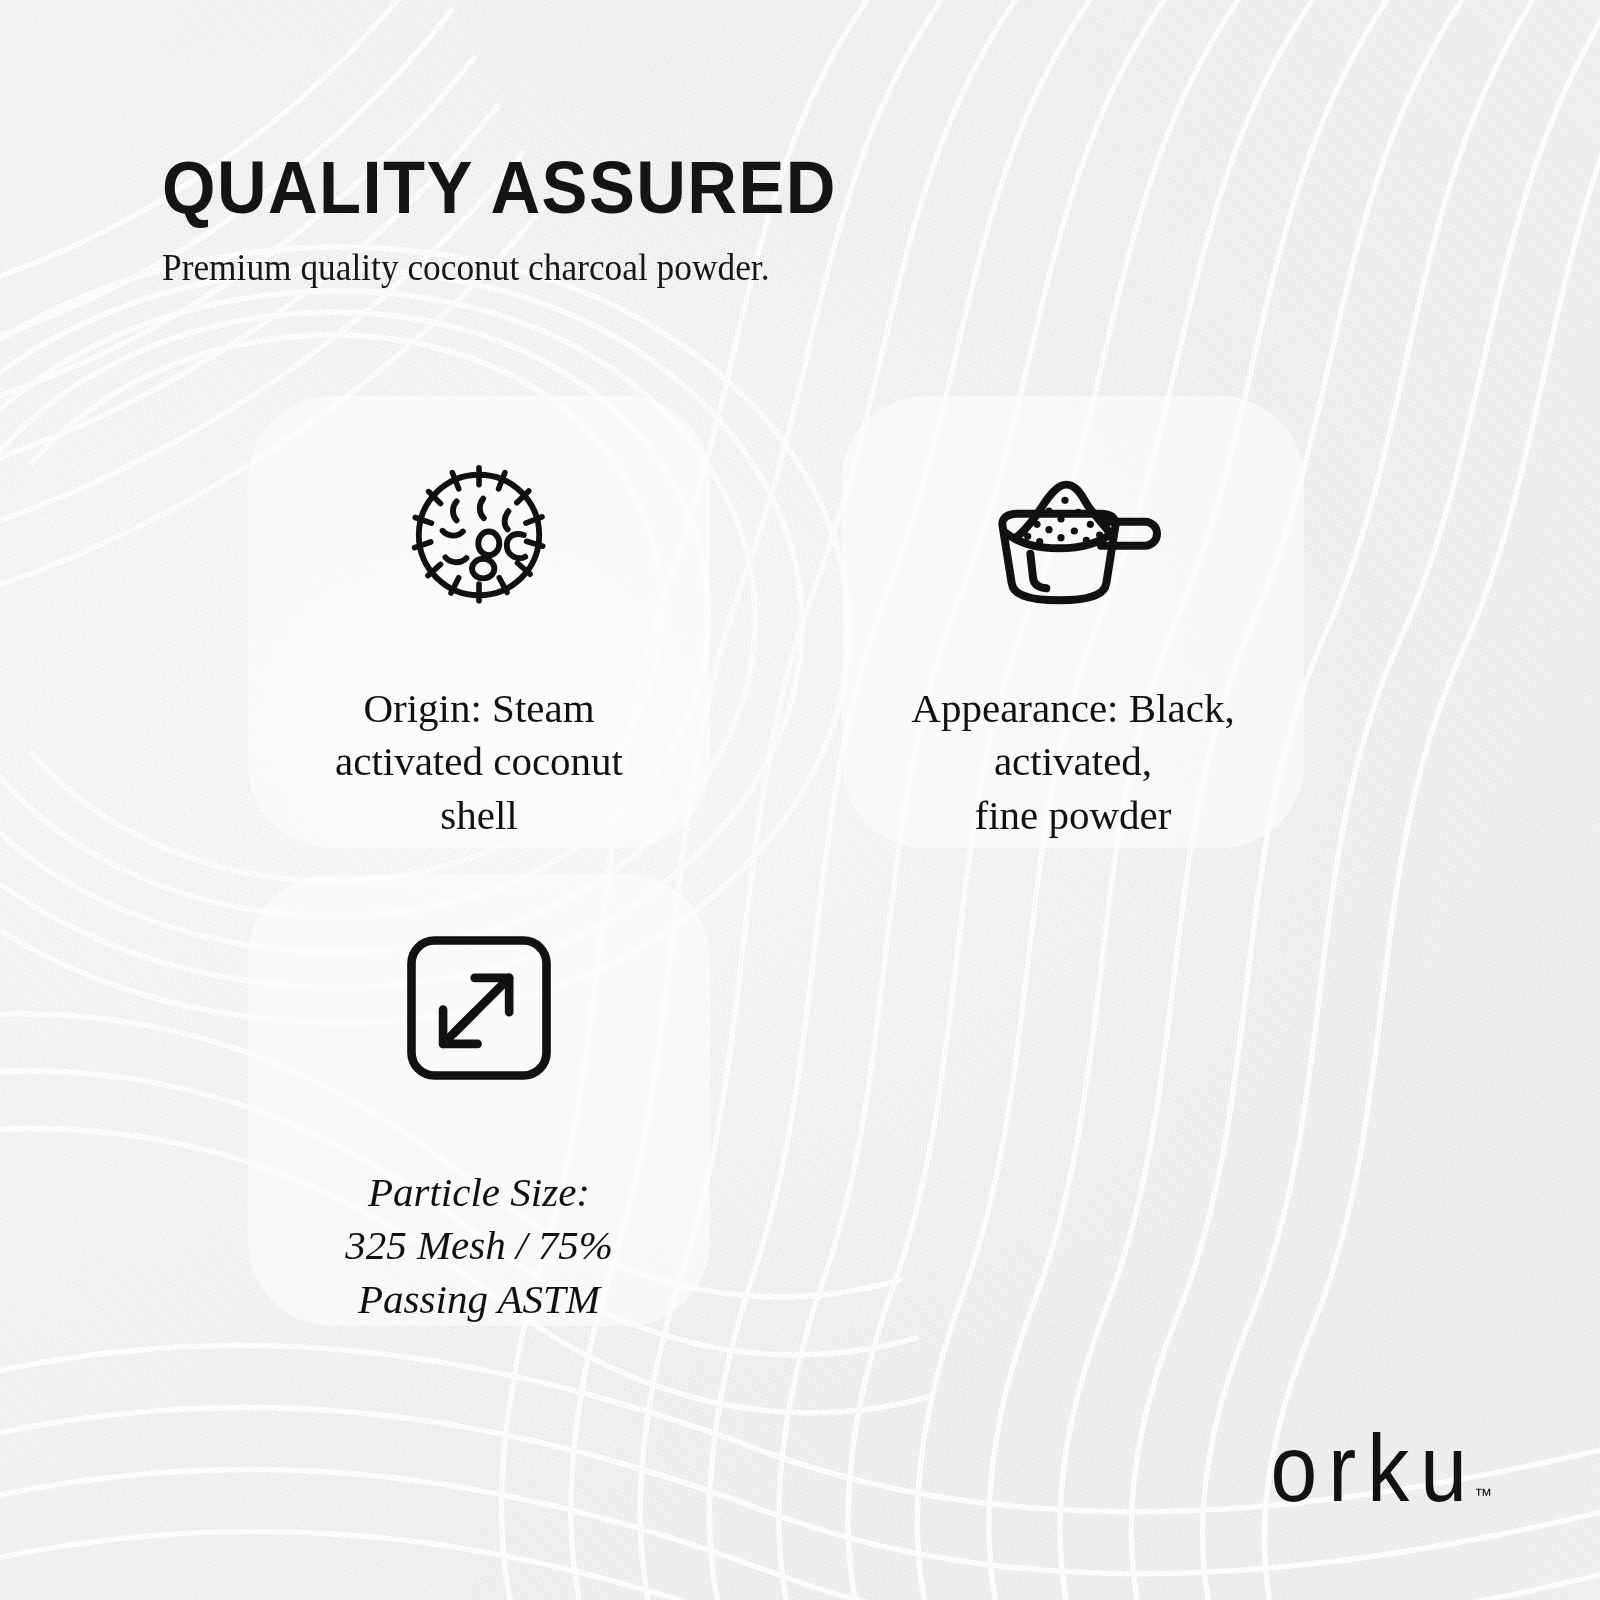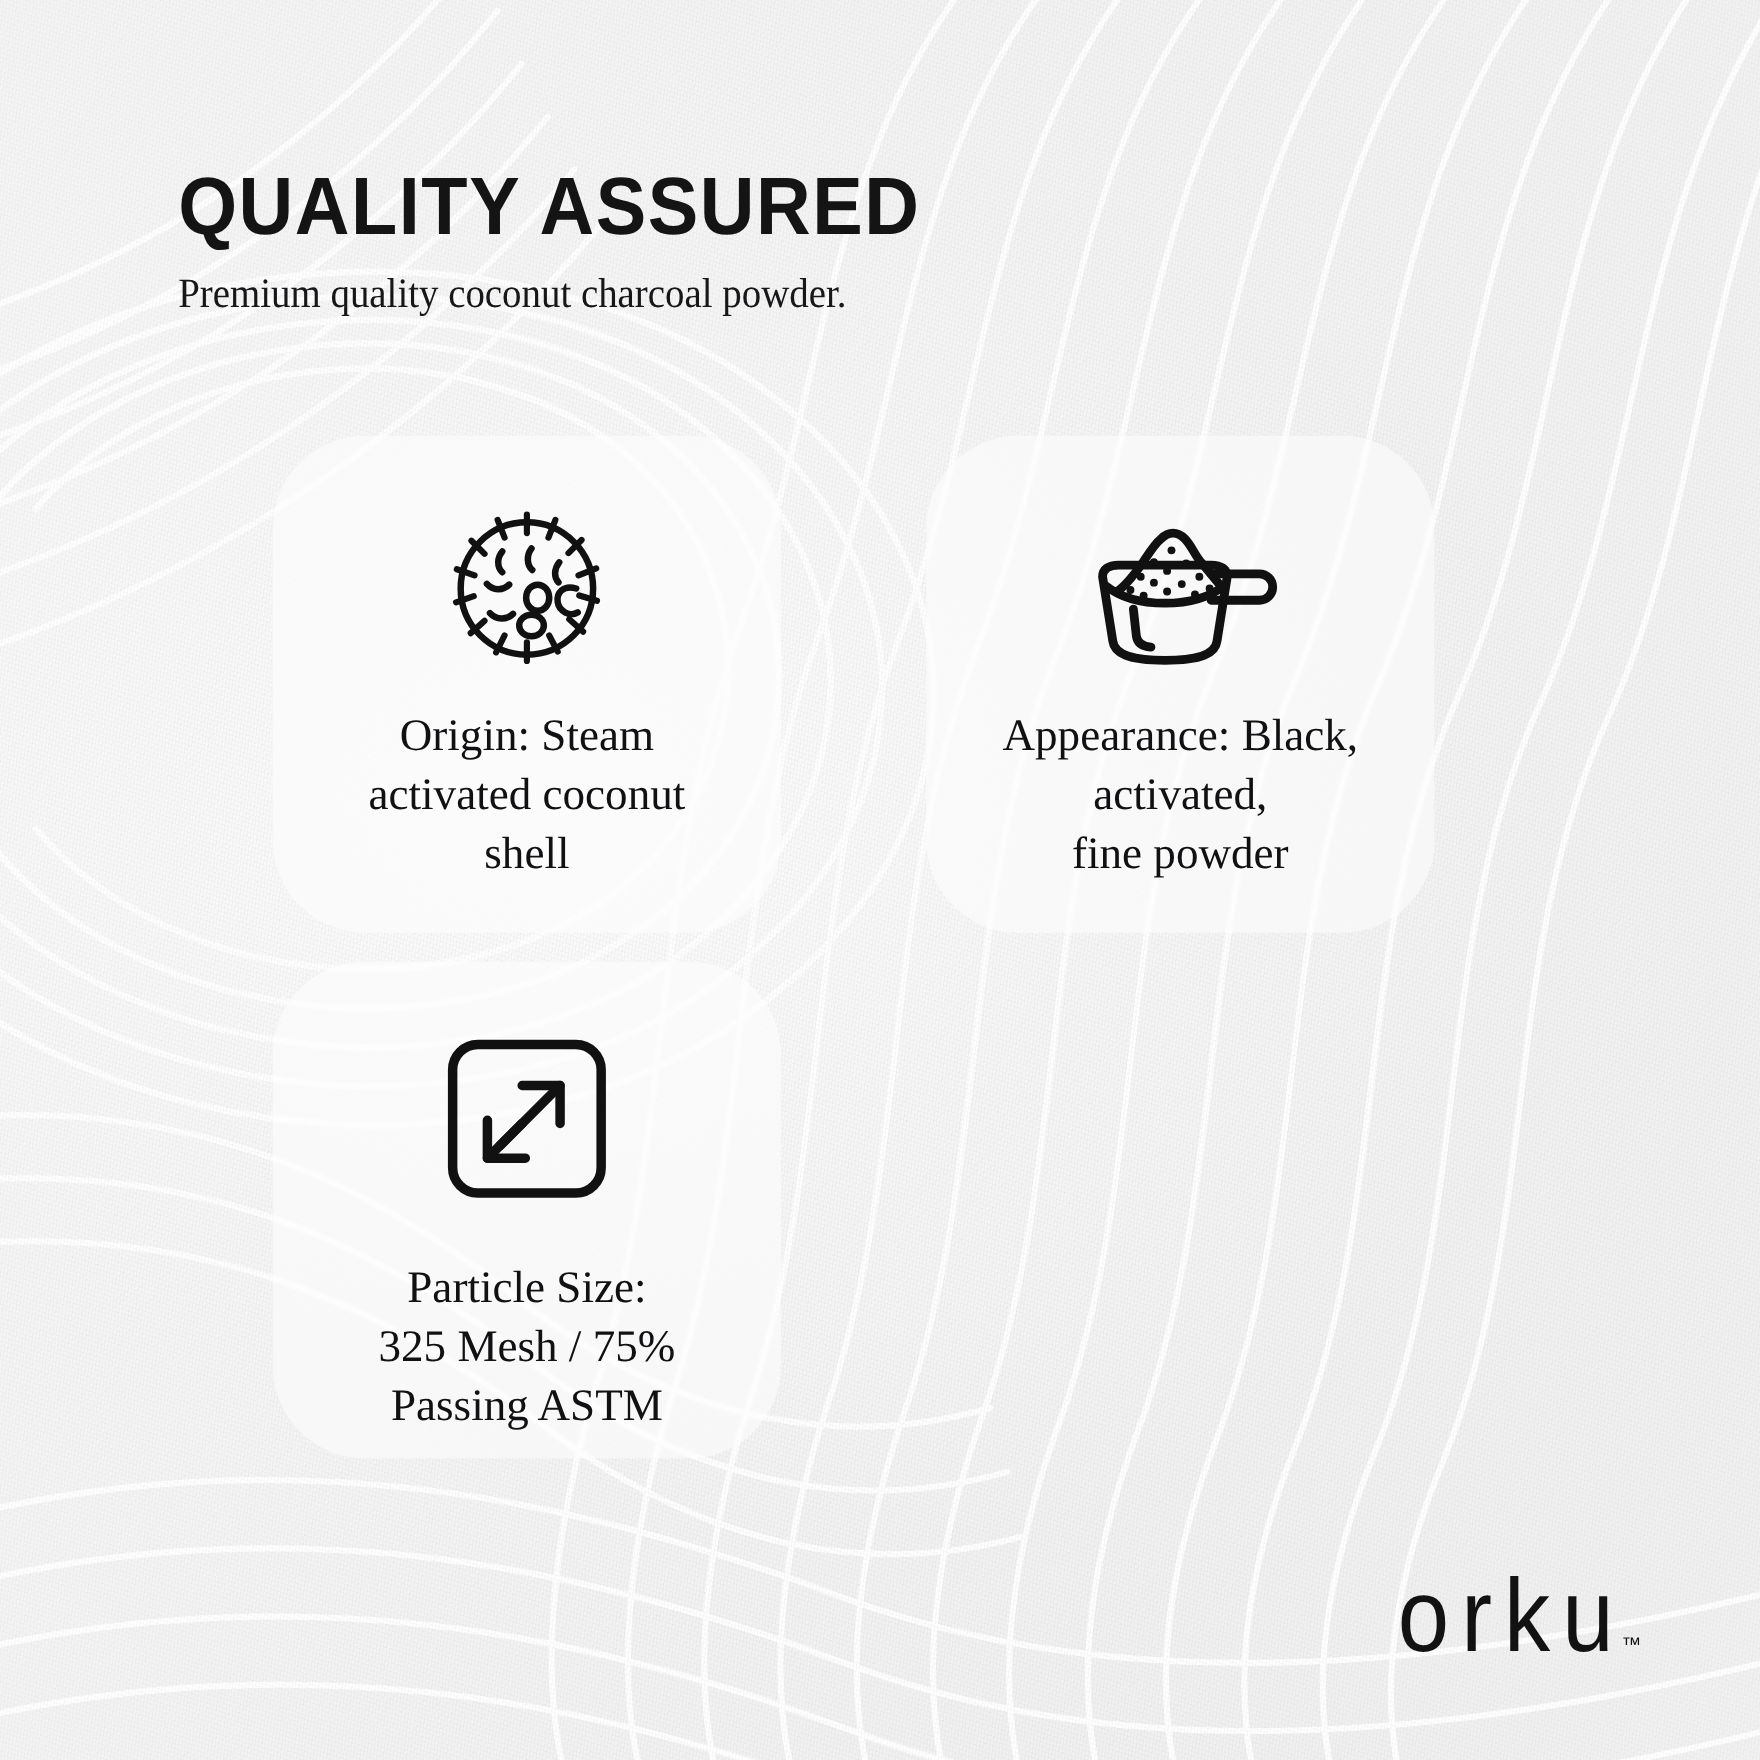--- a/index.html
+++ b/index.html
@@ -93,20 +93,21 @@
     position: relative;
     border-radius: 84px;
     background: rgba(255,255,255,.50);
     backdrop-filter: blur(1px);
     display: flex;
     flex-direction: column;
     align-items: center;
     justify-content: flex-start;
     padding-top: 54px;
     box-sizing: border-box;
+    gap: 40px;
   }
   .feature-icon {
     height: 170px;
     display: flex;
     align-items: center;
     justify-content: center;
   }
   .feature-icon svg {
     display: block;
     overflow: visible;
@@ -120,21 +121,21 @@
     text-align: center;
     white-space: pre-line;
     padding: 0 14px;
   }
   
   #card-origin .feature-text      { margin-top: 22px; }
   #card-appearance .feature-text  { margin-top: 22px; }
   #card-quality .feature-icon     { height: 178px; }
   #card-quality .feature-text     { margin-top: 38px; }
   #card-particle .feature-icon    { height: 178px; }
-  #card-particle .feature-text    { margin-top: 38px; }
+  #card-particle .feature-text    { margin-top: 38px; font-style: italic; }
 
   
   #brand {
     position: absolute;
     right: 108px;
     bottom: 88px;
     display: flex;
     align-items: flex-end;
   }
   #brand-wordmark {

